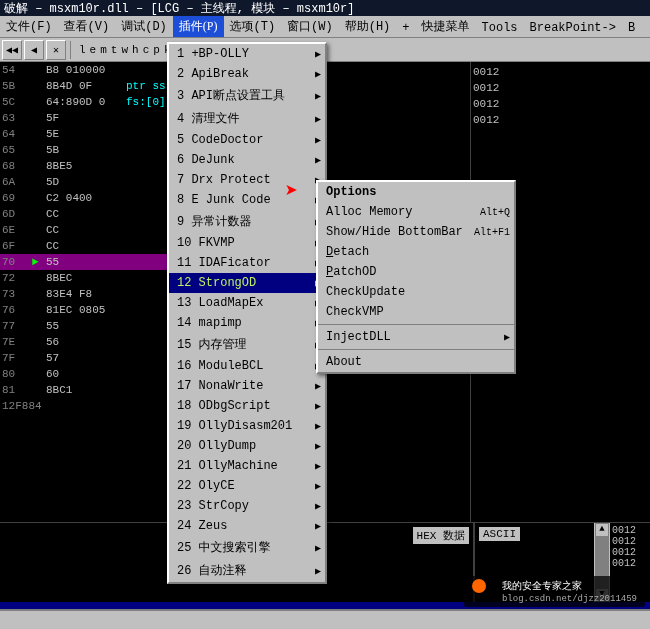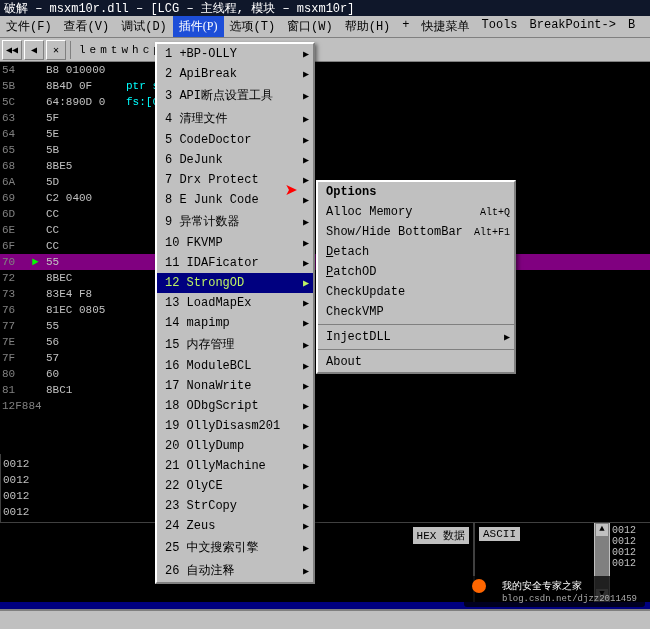--- a/index.html
+++ b/index.html
@@ -20,21 +20,21 @@
       padding: 2px 4px;
       display: flex;
       align-items: center;
       height: 16px;
     }
 
     
     #menu-bar {
       background: #c0c0c0;
       display: flex;
-      align-items: flex-start;
+      align-items: flex-end;
       height: 22px;
       font-size: 12px;
       color: #000;
       border-bottom: 1px solid #808080;
     }
     #menu-bar .menu-item {
       padding: 2px 6px;
       cursor: pointer;
       white-space: nowrap;
     }
@@ -82,21 +82,20 @@
       color: #000;
       margin: 0 2px;
       cursor: pointer;
     }
 
     
     #main-content {
       display: flex;
       height: calc(100% - 110px);
       background: #000;
-      flex-direction: column;
     }
 
     
     #code-panel {
       flex: 1;
       background: #000;
       color: #c0c0c0;
       font-size: 12px;
       overflow: hidden;
       position: relative;
@@ -444,21 +443,21 @@
       <div>0012</div>
       <div>0012</div>
       <div>0012</div>
       <div>0012</div>
     </div>
   </div>
 
   <div id="status-bar" style="position:absolute; bottom:0; left:0; right:0; height:20px; background:#c0c0c0; border-top:2px solid #808080;">
   </div>
 
-  <div id="plugin-menu" style="position:absolute; top:42px; left:155px; background:#c0c0c0; border:2px solid; border-color:#fff #808080 #808080 #fff; min-width:160px; box-shadow:2px 2px 4px rgba(0,0,0,0.5); z-index:200; font-size:12px;">
+  <div id="plugin-menu" style="position:absolute; top:42px; left:167px; background:#c0c0c0; border:2px solid; border-color:#fff #808080 #808080 #fff; min-width:160px; box-shadow:2px 2px 4px rgba(0,0,0,0.5); z-index:200; font-size:12px;">
     <div class="menu-entry">1 +BP-OLLY <span class="submenu-arrow">▶</span></div>
     <div class="menu-entry">2 ApiBreak <span class="submenu-arrow">▶</span></div>
     <div class="menu-entry">3 API断点设置工具 <span class="submenu-arrow">▶</span></div>
     <div class="menu-entry">4 清理文件 <span class="submenu-arrow">▶</span></div>
     <div class="menu-entry">5 CodeDoctor <span class="submenu-arrow">▶</span></div>
     <div class="menu-entry">6 DeJunk <span class="submenu-arrow">▶</span></div>
     <div class="menu-entry">7 Drx Protect <span class="submenu-arrow">▶</span></div>
     <div class="menu-entry">8 E Junk Code <span class="submenu-arrow">▶</span></div>
     <div class="menu-entry">9 异常计数器 <span class="submenu-arrow">▶</span></div>
     <div class="menu-entry">10 FKVMP <span class="submenu-arrow">▶</span></div>

